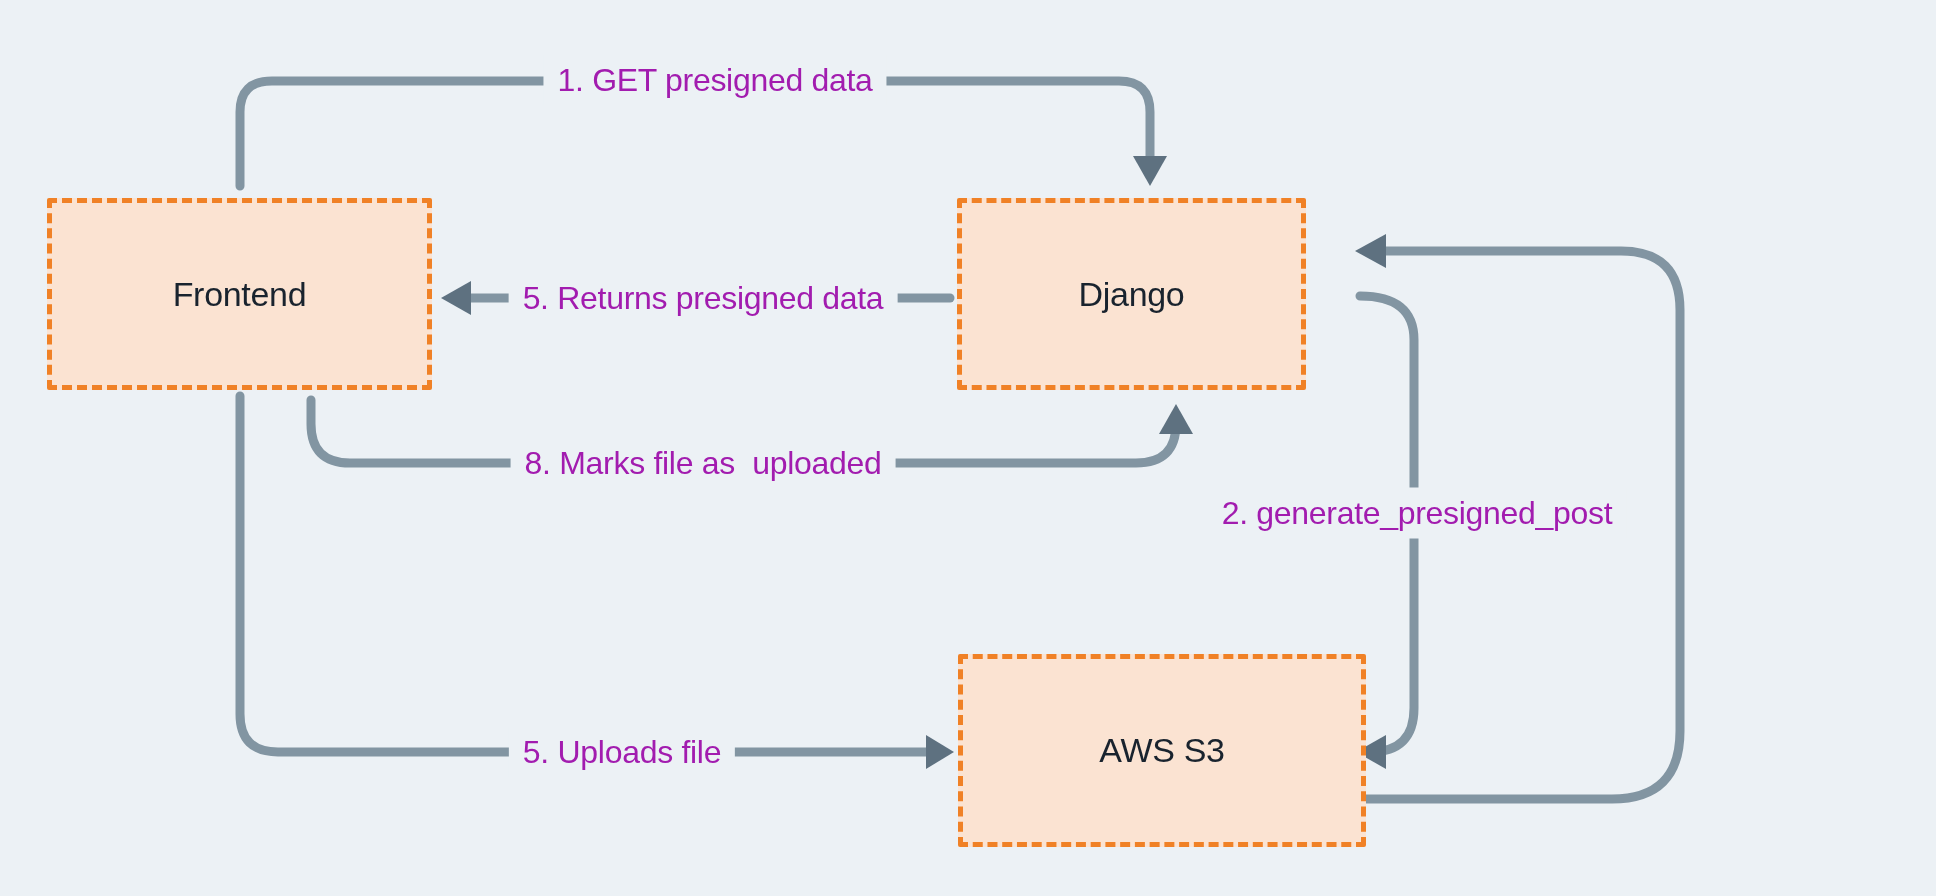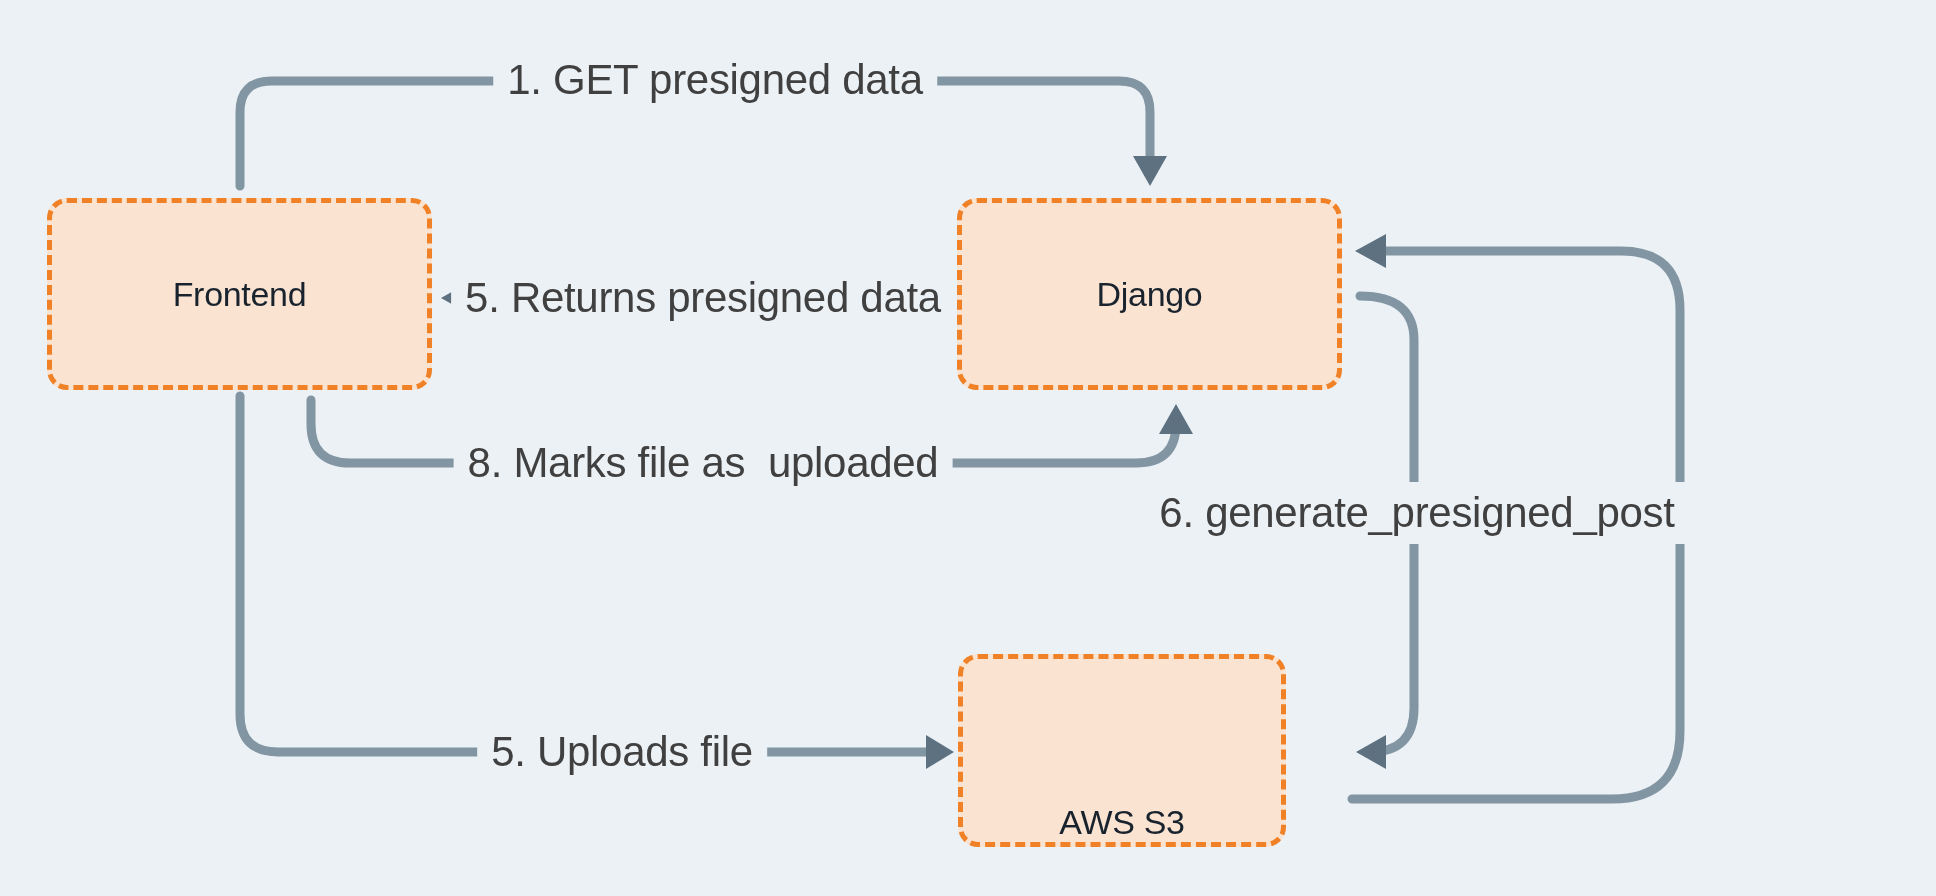--- a/index.html
+++ b/index.html
@@ -30,39 +30,39 @@
   }
   .edge-head {
     fill: #5E7180;
     stroke: none;
   }
   .node {
     position: absolute;
     box-sizing: border-box;
     background: #FBE3D2;
     border: 5px dashed #F08126;
-    border-radius: 20px;
+    border-radius: 2px;
     display: flex;
     align-items: center;
     justify-content: center;
     z-index: 2;
   }
   .node-label {
     font-size: 34px;
     color: #19232E;
     letter-spacing: -0.3px;
     white-space: pre;
   }
   .edge-label {
     position: absolute;
     transform: translate(-50%, -50%);
     background: #ECF1F5;
     padding: 7px 14px;
-    font-size: 42px;
-    color: #404040;
+    font-size: 32px;
+    color: #a21caf;
     letter-spacing: -0.3px;
     white-space: pre;
     z-index: 3;
   }
 </style>
 </head>
 <body>
 
 <div class="canvas">
 
@@ -96,31 +96,31 @@
     <g>
       <path class="edge-line" d="M 311 400 V 424 Q 311 463 350 463 H 1136 Q 1176 463 1176 424"></path>
       <path class="edge-head" d="M 1159 434 H 1193 L 1176 404 Z"></path>
     </g>
   </svg>
 
   <div class="node" style="left:47px; top:198px; width:385px; height:192px;">
     <span class="node-label">Frontend</span>
   </div>
 
-  <div class="node" style="left:957px; top:198px; width:385px; height:192px;">
+  <div class="node" style="left:957px; top:198px; width:349px; height:192px;">
     <span class="node-label">Django</span>
   </div>
 
-  <div class="node" style="left:958px; top:654px; width:328px; height:193px;align-items:flex-end;">
+  <div class="node" style="left:958px; top:654px; width:408px; height:193px;">
     <span class="node-label">AWS S3</span>
   </div>
 
   <div class="edge-label" style="left:715px; top:80px;">1. GET presigned data</div>
 
-  <div class="edge-label" style="left:1417px; top:513px;">6. generate_presigned_post</div>
+  <div class="edge-label" style="left:1417px; top:513px;">2. generate_presigned_post</div>
 
 
   <div class="edge-label" style="left:703px; top:298px;">5. Returns presigned data</div>
 
   <div class="edge-label" style="left:622px; top:752px;text-align:center;">5. Uploads file</div>
 
   <div class="edge-label" style="left:703px; top:463px;">8. Marks file as  uploaded</div>
 
 </div>
 

